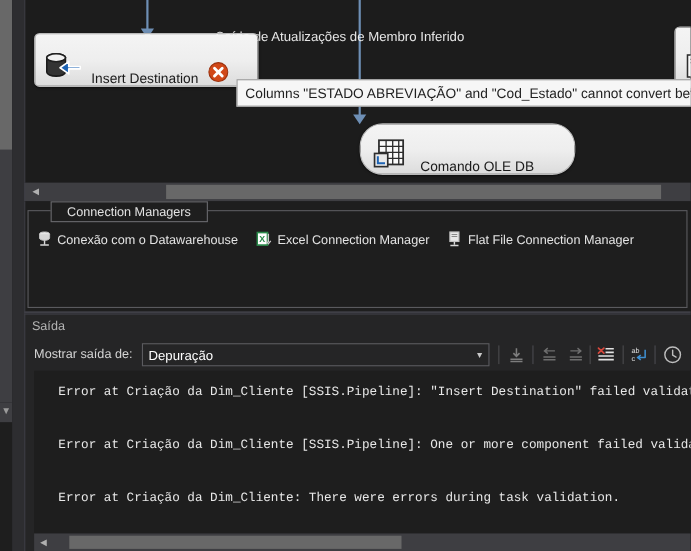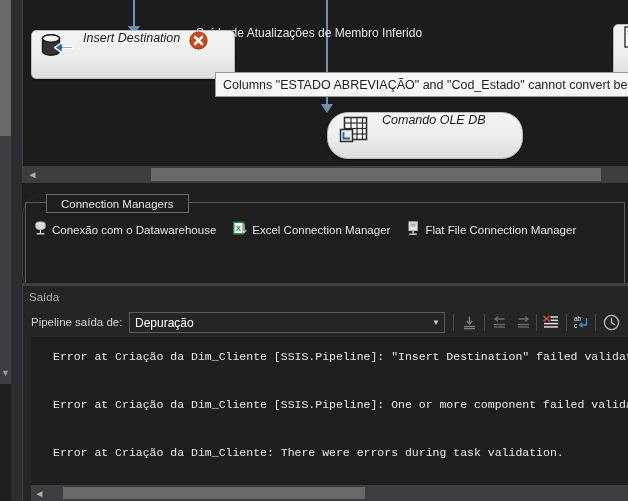--- a/index.html
+++ b/index.html
@@ -96,23 +96,22 @@
   }
 
   
   .component {
     position: absolute;
     background: linear-gradient(to bottom, #f4f4f4 0%, #eeeeee 52%, #dcdcdc 100%);
     border: 1px solid #b9b9b9;
     border-radius: 5px;
     box-shadow: 0 1px 2px rgba(0,0,0,0.55);
     display: flex;
-    align-items: flex-start;
-    box-sizing: border-box;
-    font-style: italic;
+    align-items: flex-end;
+    box-sizing: border-box;
   }
   .component-label {
     color: #1a1a1a;
     font-size: 12.5px;
     white-space: nowrap;
   }
   .component-icon {
     flex: 0 0 auto;
     display: block;
   }
@@ -150,25 +149,24 @@
     color: #b0b0b0; font-size: 10px;
   }
   #canvas-hscroll-thumb {
     left: 128px; top: 2px; width: 450px; height: 13px;
     background: #686868;
   }
 
   
   #cm-pane {
     position: absolute;
-    left: 22px; top: 194px; right: 0; height: 102px;
+    left: 22px; top: 183px; right: 0; height: 102px;
     background: #1e1e1e;
     border-left: 1px solid #3f3f46;
     box-sizing: border-box;
-    border-radius: 22px;
   }
   #cm-box {
     position: absolute;
     left: 2px; top: 8px; right: 3px; bottom: 5px;
     border: 1px solid #5a5a5e;
     box-sizing: border-box;
   }
   #cm-tab {
     position: absolute;
     left: 20px; top: -9px;
@@ -425,21 +423,21 @@
 </div>
 
 <div id="output-pane-divider"></div>
 
 <div id="output-pane">
 
   <div id="output-title">Saída</div>
 
   <div id="output-toolbar">
 
-    <div id="output-source-label">Pipeline saída de:</div>
+    <div id="output-source-label">Mostrar saída de:</div>
 
     <div id="output-source-combo">
       <div id="output-source-value" title="Depuração">Depuração</div>
       <div id="output-source-caret">▼</div>
     </div>
 
     <div class="tb-sep" style="left:430px;"></div>
 
     <div class="tb-btn" style="left:436px;">
       <svg width="15" height="15" viewBox="0 0 15 15">

